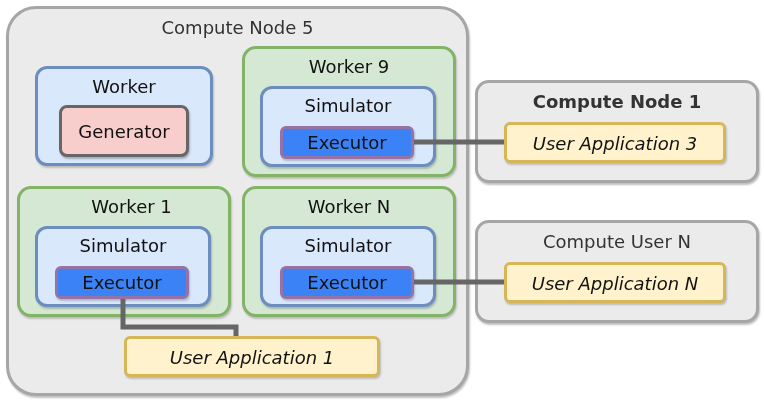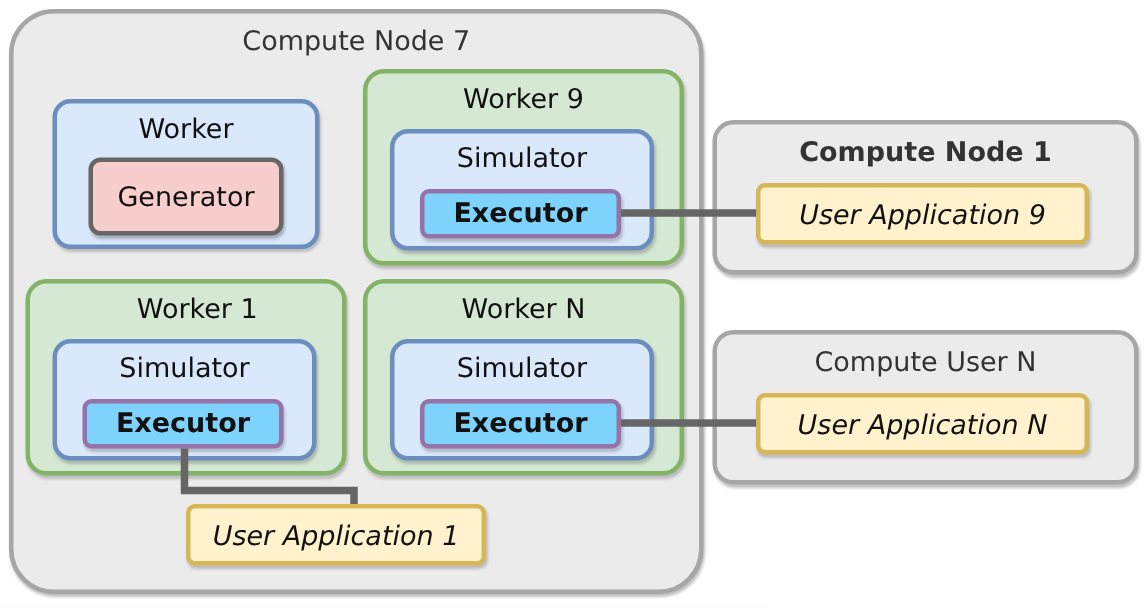--- a/index.html
+++ b/index.html
@@ -3,33 +3,33 @@
 <meta charset="utf-8">
 <style>
   html,body{margin:0;padding:0;background:#ffffff;}
   body{width:764px;height:405px;position:relative;overflow:hidden;font-family:"DejaVu Sans",sans-serif;color:#111;}
   .box{position:absolute;box-sizing:border-box;}
   .lbl{position:absolute;left:0;right:0;text-align:center;white-space:nowrap;}
   .node{background:#ebebeb;border:3px solid #a6a6a6;border-radius:30px;box-shadow:1px 2px 2px rgba(0,0,0,0.25);}
   .node-s{background:#ebebeb;border:3px solid #a6a6a6;border-radius:14px;box-shadow:1px 2px 2px rgba(0,0,0,0.25);}
   .worker{background:#d5e8d4;border:3px solid #82b366;border-radius:14px;box-shadow:1px 2px 2px rgba(0,0,0,0.2);}
   .sim{background:#dae8fc;border:3px solid #6c8ebf;border-radius:12px;box-shadow:1px 2px 2px rgba(0,0,0,0.2);}
-  .exec{background:#7dd3fc;border:3px solid #9673a6;border-radius:6px;box-shadow:1px 2px 2px rgba(0,0,0,0.2);font-weight:bold;}
+  .exec{background:#3b82f6;border:3px solid #9673a6;border-radius:6px;box-shadow:1px 2px 2px rgba(0,0,0,0.2);}
   .gen{background:#f8cecc;border:3px solid #666666;border-radius:8px;box-shadow:1px 2px 2px rgba(0,0,0,0.25);padding-left:44px;}
   .app{background:#fff2cc;border:3px solid #d6b656;border-radius:6px;box-shadow:1px 2px 2px rgba(0,0,0,0.2);}
   .t18{font-size:18px;}
   .it{font-style:italic;}
   .grey{color:#333;}
   svg.links{position:absolute;left:0;top:0;}
 </style>
 </head>
 <body>
 
 <div class="box node" style="left:6px;top:6px;width:463px;height:390px;">
-  <div class="lbl t18 grey" style="top:8px;">Compute Node 7</div>
+  <div class="lbl t18 grey" style="top:8px;">Compute Node 5</div>
 </div>
 
 <div class="box sim" style="left:35px;top:66px;width:178px;height:100px;">
   <div class="lbl t18" style="top:7px;">Worker</div>
 </div>
 <div class="box gen" style="left:59px;top:105px;width:130px;height:52px;">
   <div class="lbl t18" style="top:13px;">Generator</div>
 </div>
 
 <div class="box worker" style="left:242px;top:46px;width:214px;height:131px;">
@@ -70,20 +70,20 @@
   <div class="lbl t18 grey" style="top:8px;">Compute User N</div>
 </div>
 
 <svg class="links" width="764" height="405">
   <polyline points="414,142 506,142" fill="none" stroke="#666666" stroke-width="5"></polyline>
   <polyline points="414,282 506,282" fill="none" stroke="#666666" stroke-width="5"></polyline>
   <polyline points="123,299 123,327 236,327 236,339" fill="none" stroke="#666666" stroke-width="5"></polyline>
 </svg>
 
 <div class="box app" style="left:504px;top:122px;width:222px;height:41px;">
-  <div class="lbl t18 it" style="top:8px;">User Application 9</div>
+  <div class="lbl t18 it" style="top:8px;">User Application 3</div>
 </div>
 <div class="box app" style="left:504px;top:262px;width:222px;height:41px;">
   <div class="lbl t18 it" style="top:8px;">User Application N</div>
 </div>
-<div class="box app" style="left:124px;top:336px;width:200px;height:41px;">
+<div class="box app" style="left:124px;top:336px;width:256px;height:41px;">
   <div class="lbl t18 it" style="top:8px;">User Application 1</div>
 </div>
 
 </body></html>

